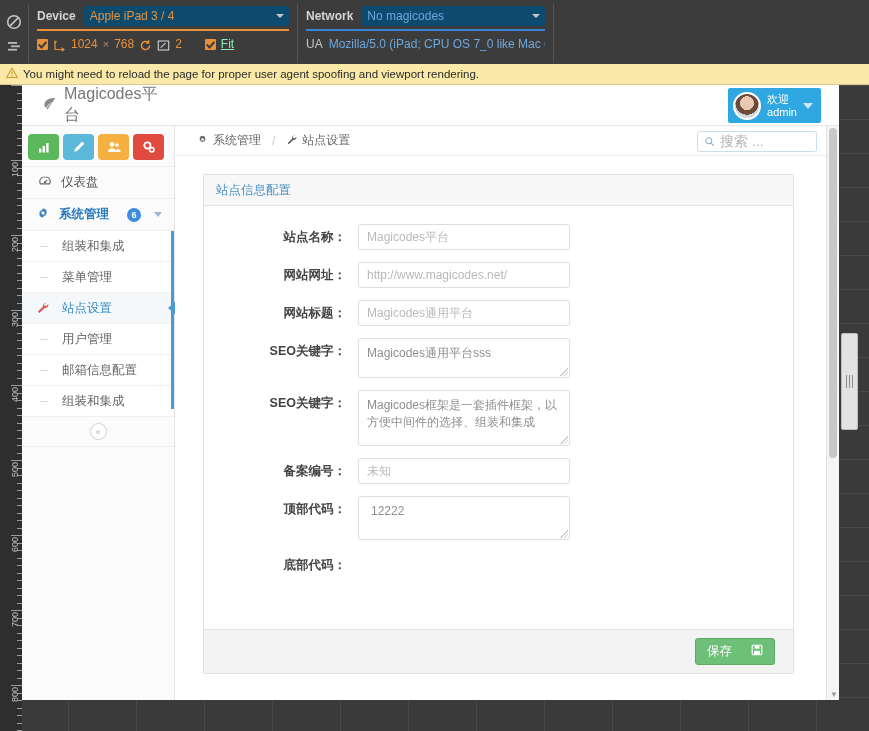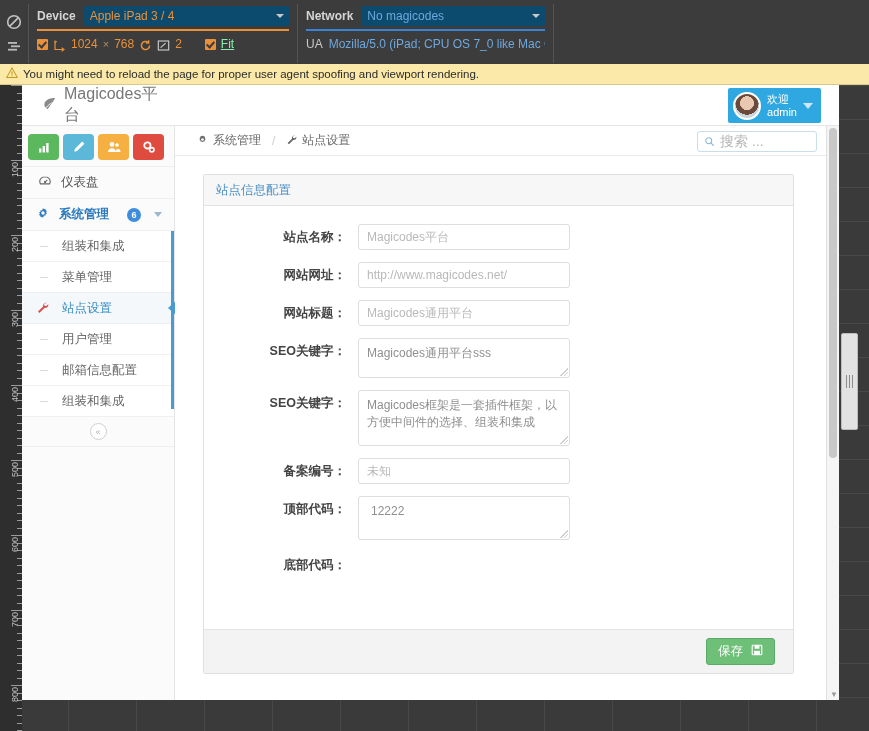--- a/index.html
+++ b/index.html
@@ -263,21 +263,21 @@
 
   #panel-foot {
     position: absolute; left: 0; right: 0; bottom: 0; height: 44px;
     background: #f3f3f3; border-top: 1px solid #e3e3e3;
     display: flex; align-items: center; justify-content: flex-end;
     padding-right: 18px;
   }
   #save-btn {
     background: #6ebf78; border: 1px solid #5bab66; border-radius: 3px;
     color: #fff; font-size: 12.5px; height: 27px;
-    display: flex; align-items: center; gap: 8px; padding: 0 11px;
+    display: flex; align-items: center; gap: 19px; padding: 0 11px;
   }
 
   
   #page-scroll {
     position: absolute; right: 0; top: 41px; width: 13px; height: 574px;
     background: #f5f5f5; border-left: 1px solid #e0e0e0;
   }
   #page-scroll .thumb {
     position: absolute; left: 2px; top: 2px; width: 8px; height: 330px;
     background: #c8c8c8; border-radius: 4px;

